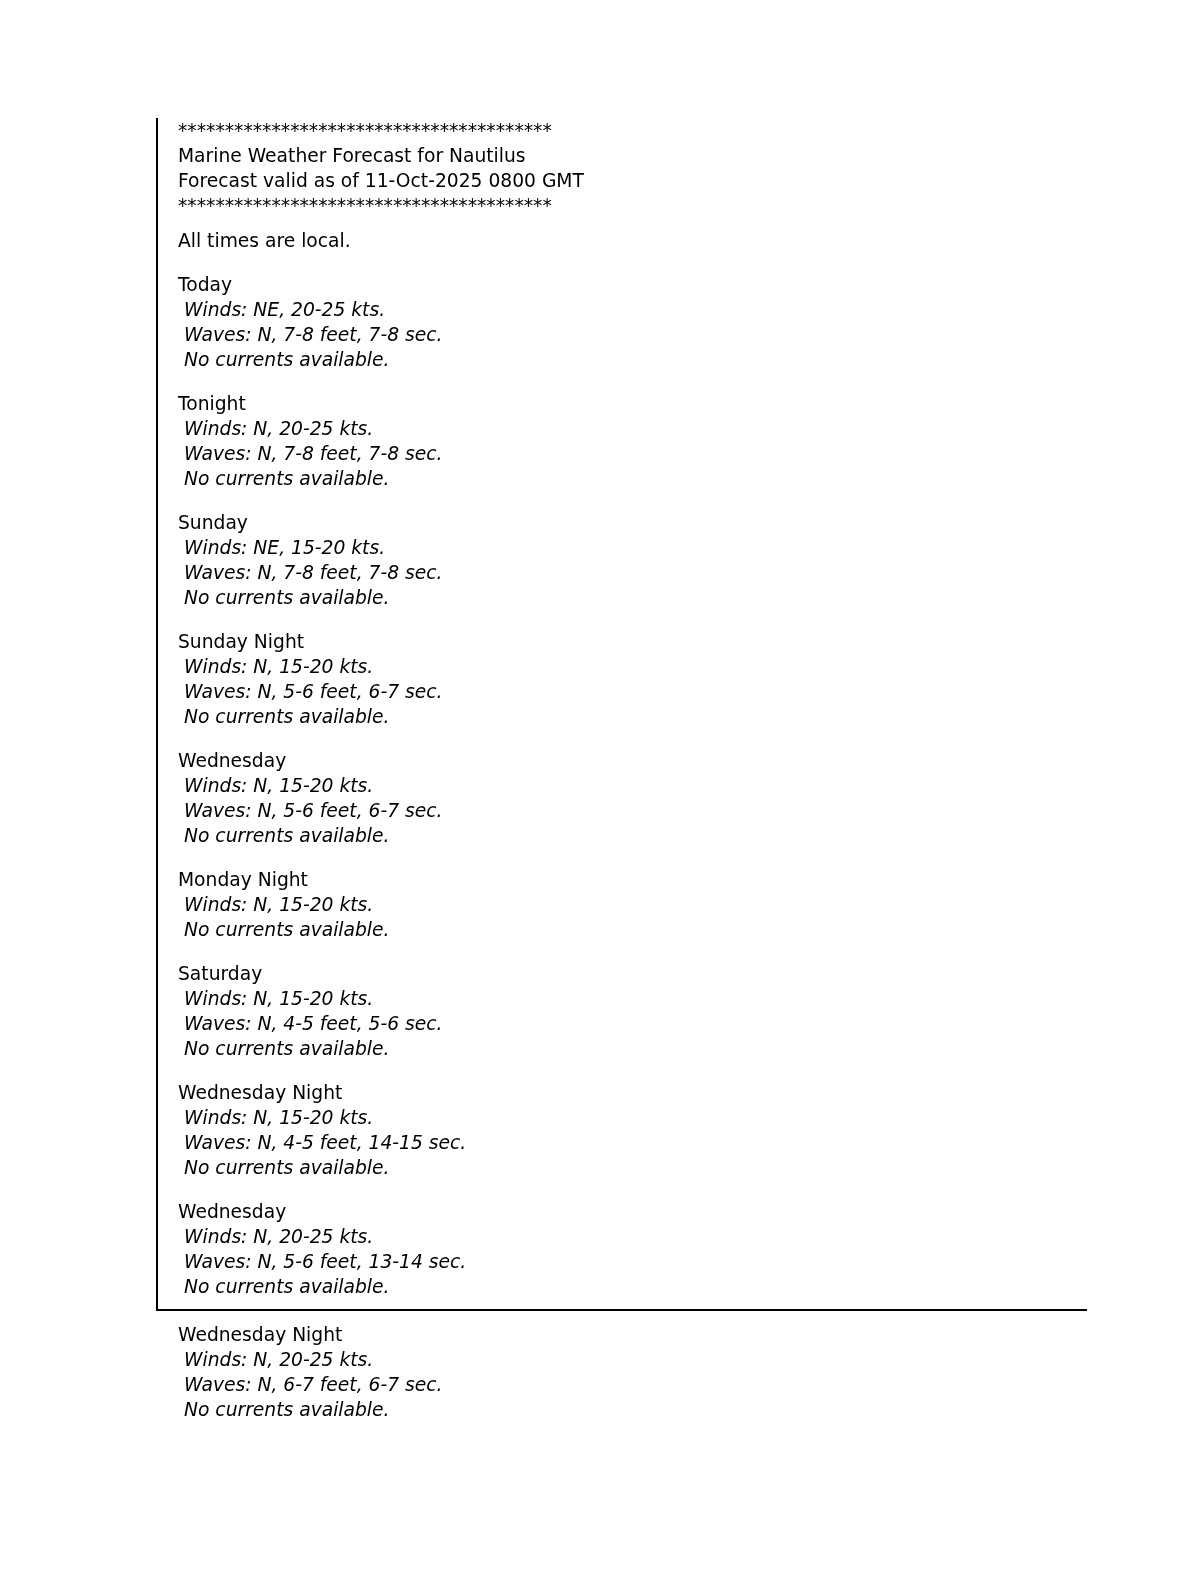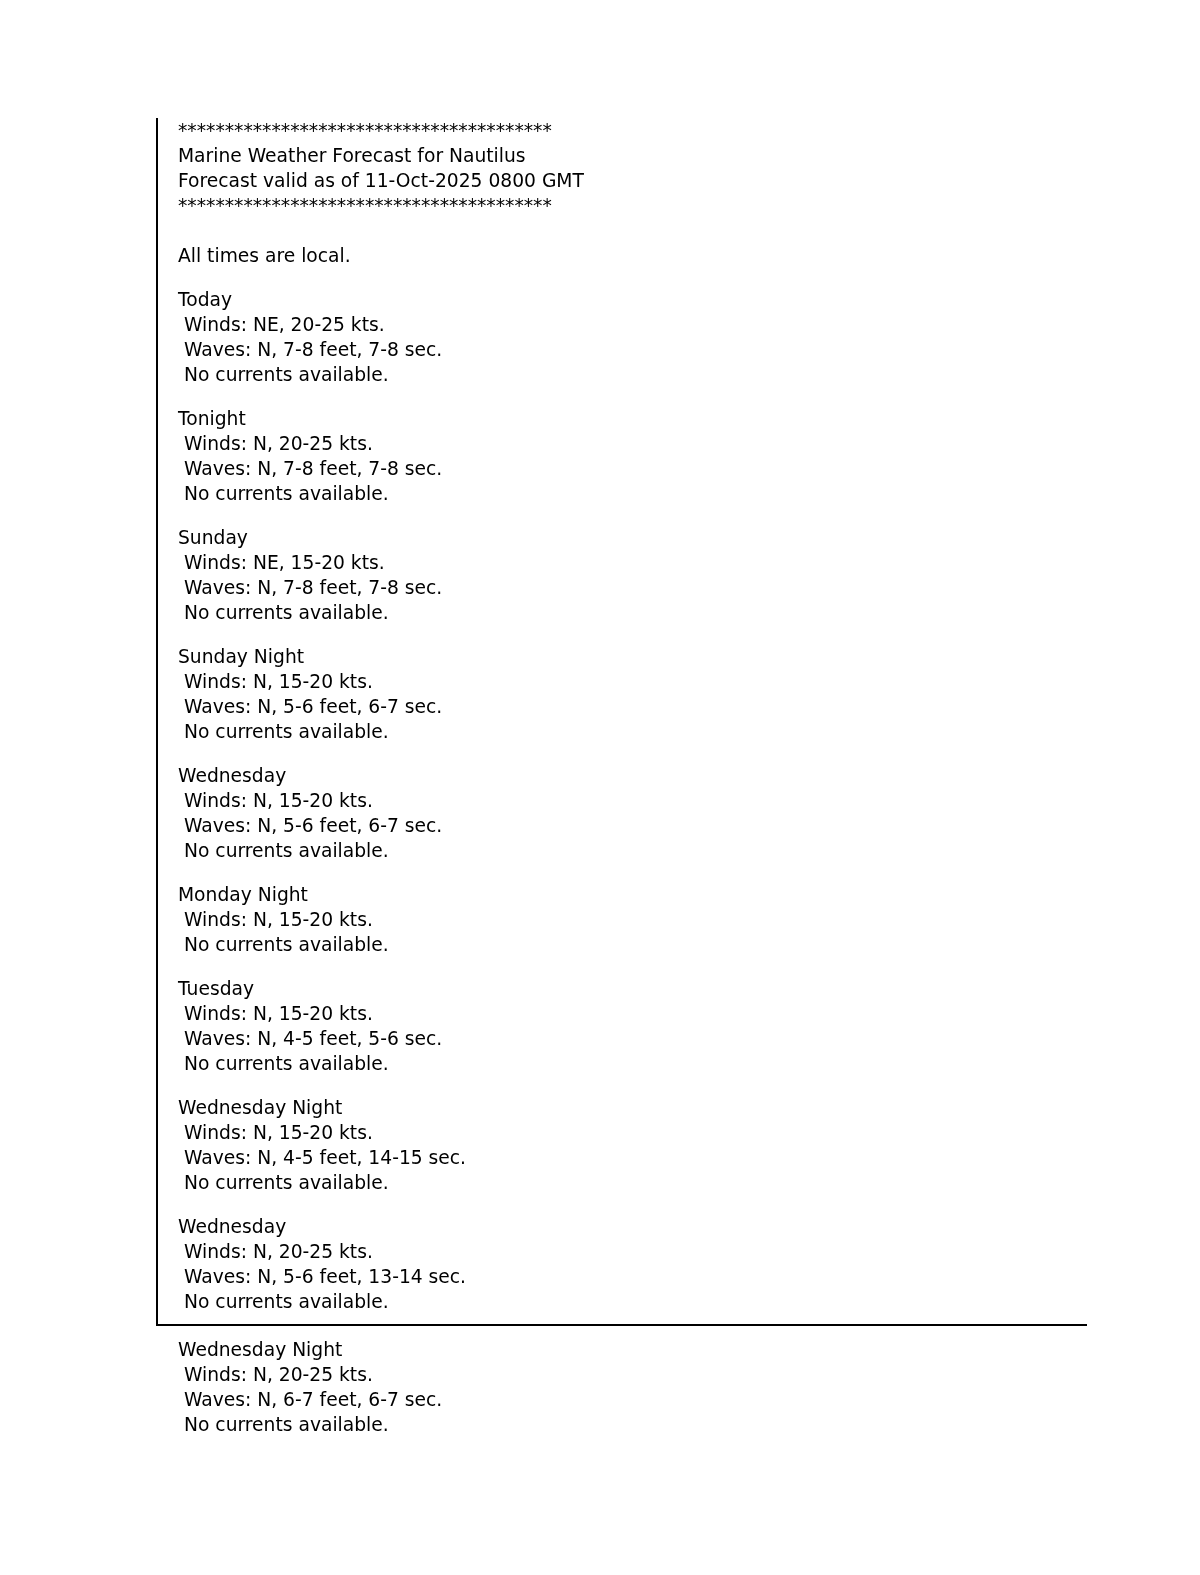--- a/index.html
+++ b/index.html
@@ -21,27 +21,28 @@
     width: 909px;
     border-left: 2px solid #000000;
     border-bottom: 2px solid #000000;
     padding: 0 0 10px 20px;
     box-sizing: content-box;
   }
   .line {
     white-space: pre;
   }
   .note-line {
-    margin-top: 25px;
+    margin-top: 10px;
   }
   .section {
     margin-top: 19px;
   }
   .section .detail {
     padding-left: 6px;
+    font-style: italic;
   }
   .after-box {
     margin: 11px 0 0 178px;
   }
   .after-box .section {
     margin-top: 0;
   }
 </style>
 </head>
 <body style="background: rgb(255, 255, 255); color: rgb(0, 0, 0);">
@@ -90,21 +91,21 @@
     <div class="line detail">No currents available.</div>
   </div>
 
   <div class="section">
     <div class="line day">Monday Night</div>
     <div class="line detail">Winds: N, 15-20 kts.</div>
     <div class="line detail">No currents available.</div>
   </div>
 
   <div class="section">
-    <div class="line day">Tuesday</div>
+    <div class="line day">Saturday</div>
     <div class="line detail">Winds: N, 15-20 kts.</div>
     <div class="line detail">Waves: N, 4-5 feet, 5-6 sec.</div>
     <div class="line detail">No currents available.</div>
   </div>
 
   <div class="section">
     <div class="line day">Wednesday Night</div>
     <div class="line detail">Winds: N, 15-20 kts.</div>
     <div class="line detail">Waves: N, 4-5 feet, 14-15 sec.</div>
     <div class="line detail">No currents available.</div>

